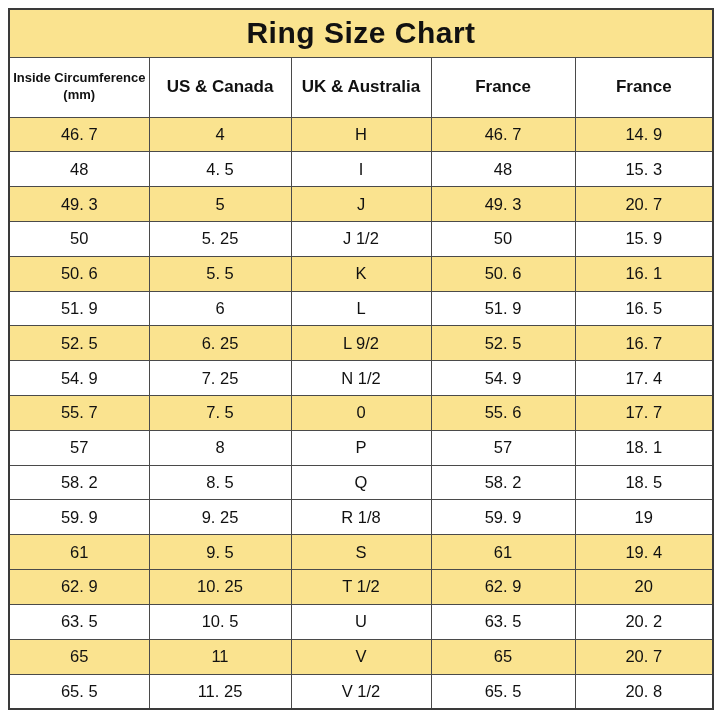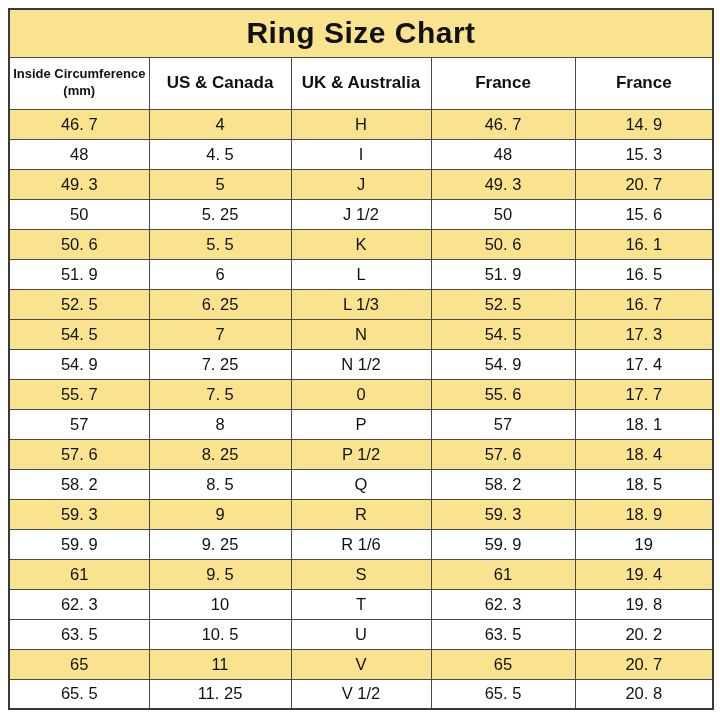--- a/index.html
+++ b/index.html
@@ -44,21 +44,21 @@
     font-size: 30px;
     font-weight: bold;
     height: 48px;
     letter-spacing: 0.5px;
     text-align: center;
   }
   .header-row th {
     background: var(--bg);
     font-size: 17px;
     font-weight: bold;
-    height: 52px;
+    height: 60px;
   }
   th.col1 {
     font-size: 13px;
     line-height: 1.3;
   }
   tbody td {
     font-size: 16.5px;
     height: 23px;
     background: var(--bg);
   }
@@ -114,49 +114,42 @@
           <td>5</td>
           <td>J</td>
           <td>49. 3</td>
           <td>20. 7</td>
         </tr>
         <tr class="stripe-white">
           <td>50</td>
           <td>5. 25</td>
           <td>J 1/2</td>
           <td>50</td>
-          <td>15. 6</td>
+          <td>15. 9</td>
         </tr>
         <tr class="stripe-yellow">
           <td>50. 6</td>
           <td>5. 5</td>
           <td>K</td>
           <td>50. 6</td>
           <td>16. 1</td>
         </tr>
         <tr class="stripe-white">
           <td>51. 9</td>
           <td>6</td>
           <td>L</td>
           <td>51. 9</td>
           <td>16. 5</td>
         </tr>
         <tr class="stripe-yellow">
           <td>52. 5</td>
           <td>6. 25</td>
-          <td>L 1/3</td>
+          <td>L 9/2</td>
           <td>52. 5</td>
           <td>16. 7</td>
-        </tr>
-        <tr class="stripe-yellow">
-          <td>54. 5</td>
-          <td>7</td>
-          <td>N</td>
-          <td>54. 5</td>
-          <td>17. 3</td>
         </tr>
         <tr class="stripe-white">
           <td>54. 9</td>
           <td>7. 25</td>
           <td>N 1/2</td>
           <td>54. 9</td>
           <td>17. 4</td>
         </tr>
         <tr class="stripe-yellow">
           <td>55. 7</td>
@@ -165,61 +158,47 @@
           <td>55. 6</td>
           <td>17. 7</td>
         </tr>
         <tr class="stripe-white">
           <td>57</td>
           <td>8</td>
           <td>P</td>
           <td>57</td>
           <td>18. 1</td>
         </tr>
-        <tr class="stripe-yellow">
-          <td>57. 6</td>
-          <td>8. 25</td>
-          <td>P 1/2</td>
-          <td>57. 6</td>
-          <td>18. 4</td>
-        </tr>
         <tr class="stripe-white">
           <td>58. 2</td>
           <td>8. 5</td>
           <td>Q</td>
           <td>58. 2</td>
           <td>18. 5</td>
         </tr>
-        <tr class="stripe-yellow">
-          <td>59. 3</td>
-          <td>9</td>
-          <td>R</td>
-          <td>59. 3</td>
-          <td>18. 9</td>
-        </tr>
         <tr class="stripe-white">
           <td>59. 9</td>
           <td>9. 25</td>
-          <td>R 1/6</td>
+          <td>R 1/8</td>
           <td>59. 9</td>
           <td>19</td>
         </tr>
         <tr class="stripe-yellow">
           <td>61</td>
           <td>9. 5</td>
           <td>S</td>
           <td>61</td>
           <td>19. 4</td>
         </tr>
-        <tr class="stripe-white">
-          <td>62. 3</td>
-          <td>10</td>
-          <td>T</td>
-          <td>62. 3</td>
-          <td>19. 8</td>
+        <tr class="stripe-yellow">
+          <td>62. 9</td>
+          <td>10. 25</td>
+          <td>T 1/2</td>
+          <td>62. 9</td>
+          <td>20</td>
         </tr>
         <tr class="stripe-white">
           <td>63. 5</td>
           <td>10. 5</td>
           <td>U</td>
           <td>63. 5</td>
           <td>20. 2</td>
         </tr>
         <tr class="stripe-yellow">
           <td>65</td>

